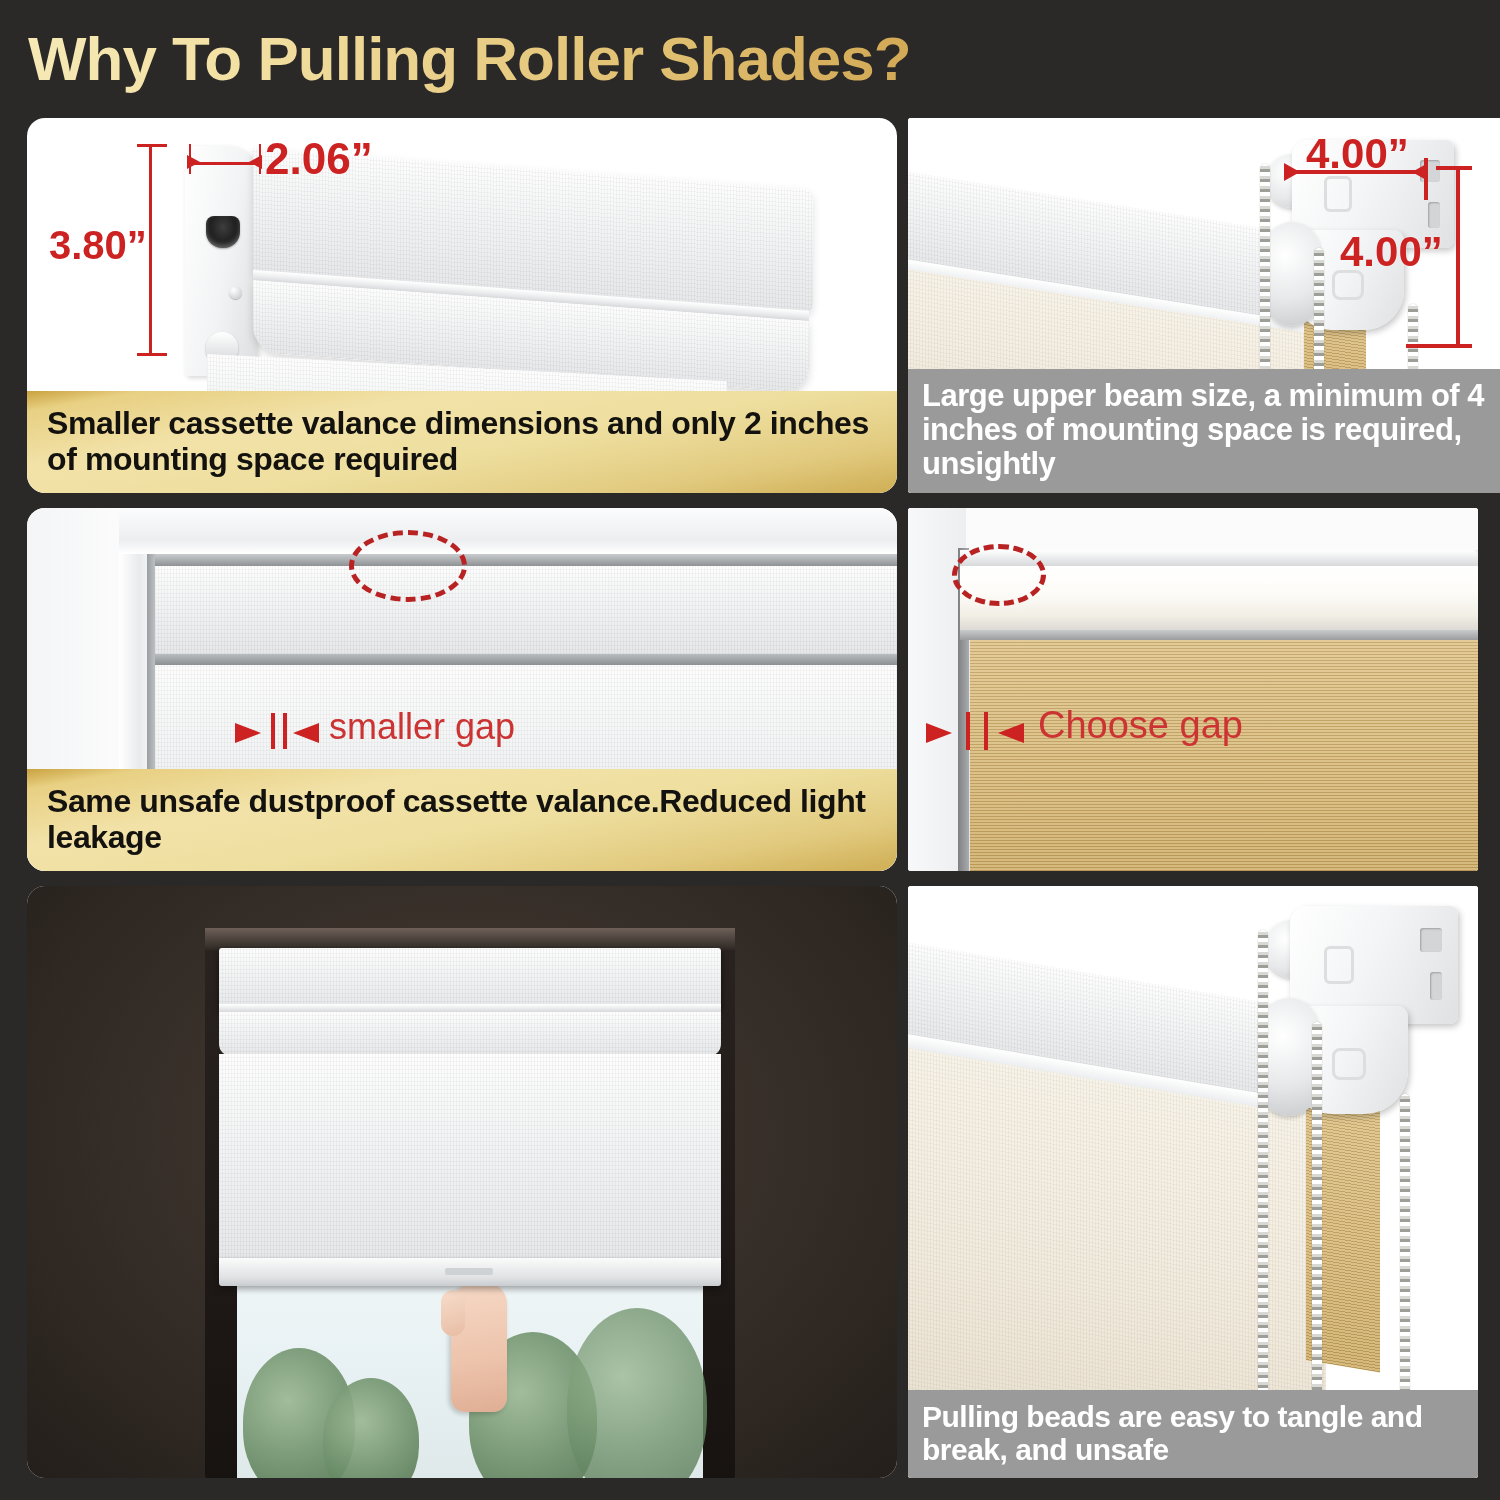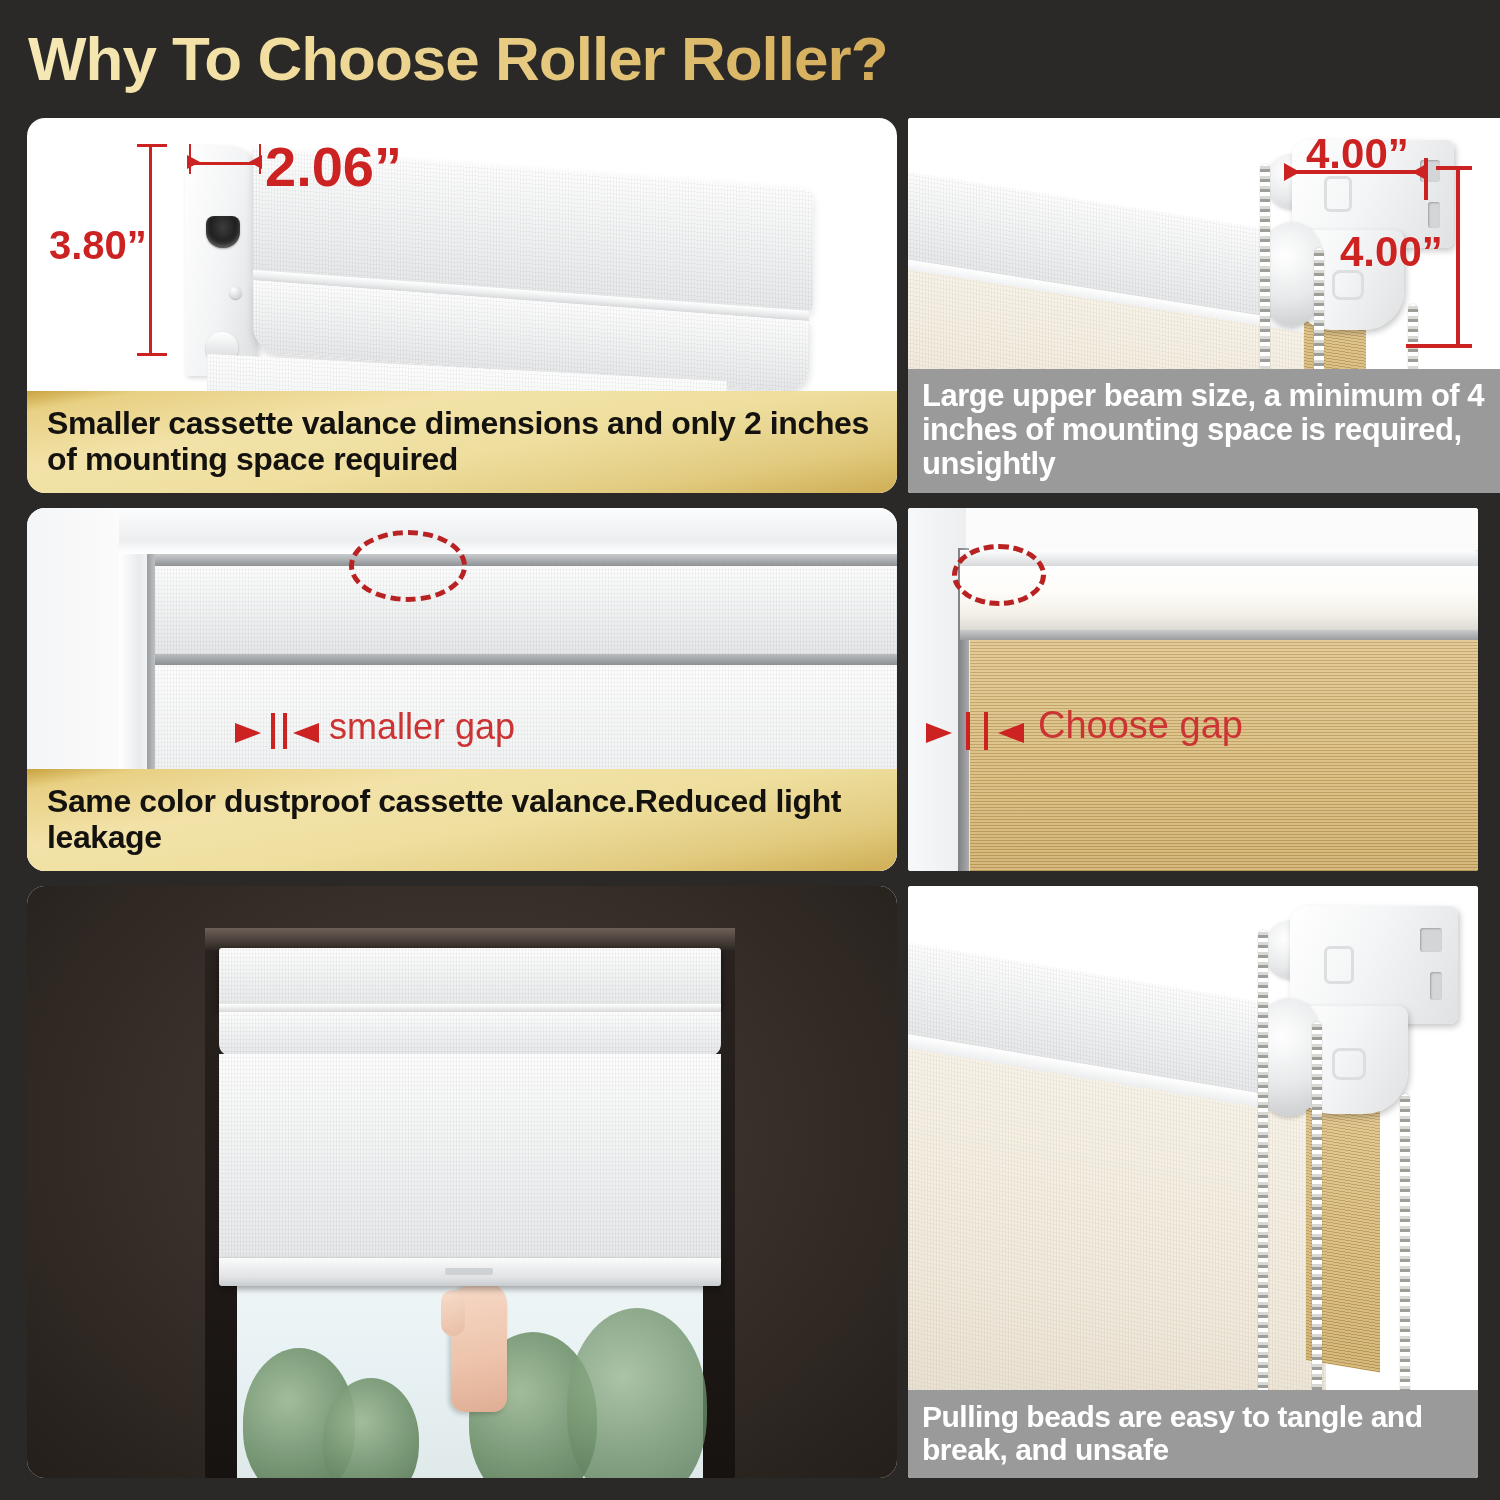--- a/index.html
+++ b/index.html
@@ -202,40 +202,40 @@
     border-radius:26px 22px 14px 14px;box-shadow:-2px 2px 5px rgba(0,0,0,.2);}
   .p5 .thumb{position:absolute;left:414px;top:404px;width:24px;height:46px;
     background:linear-gradient(160deg,#f7ddcb,#e8bda5);border-radius:12px;}
 
   
   .p6 .bg{position:absolute;inset:0;background:#ffffff;}
 </style>
 </head>
 <body>
 
-<div class="title">Why To Choose Roller Roller?</div>
+<div class="title">Why To Pulling Roller Shades?</div>
 
 <div class="panel left p1">
   <div class="art">
     <div class="endcap">
       <div class="slot"></div>
       <div class="screw"></div>
       <div class="knob"></div>
     </div>
     <div class="body fab-white"></div>
     <div class="lip"></div>
     <div class="body2 fab-white"></div>
     <div class="drop fab-white"></div>
 
     <div class="dim-line" style="left:162px;top:26px;width:2px;height:30px;"></div>
     <div class="dim-line" style="left:232px;top:26px;width:2px;height:30px;"></div>
     <div class="dim-line" style="left:162px;top:44px;width:72px;height:3px;"></div>
     <div class="arrow-r" style="left:160px;top:37px;border-left-width:13px;border-top-width:7px;border-bottom-width:7px;"></div>
     <div class="arrow-l" style="left:222px;top:37px;border-right-width:13px;border-top-width:7px;border-bottom-width:7px;"></div>
-    <div class="dim-label" style="left:238px;top:16px;font-size:56px;">2.06”</div>
+    <div class="dim-label" style="left:238px;top:16px;font-size:44px;">2.06”</div>
 
     <div class="dim-line" style="left:122px;top:26px;width:3px;height:212px;"></div>
     <div class="dim-line" style="left:110px;top:26px;width:30px;height:3px;"></div>
     <div class="dim-line" style="left:110px;top:235px;width:30px;height:3px;"></div>
     <div class="dim-label" style="left:22px;top:105px;font-size:40px;">3.80”</div>
   </div>
   <div class="cap cap-gold">
     <div class="txt">Smaller cassette valance dimensions and only 2 inches of mounting space required</div>
   </div>
 </div>
@@ -293,21 +293,21 @@
 
     <div class="dashed-ell" style="left:322px;top:22px;width:108px;height:62px;"></div>
 
     <div class="arrow-r" style="left:208px;top:215px;border-left-width:26px;border-top-width:10px;border-bottom-width:10px;"></div>
     <div class="tick" style="left:244px;top:205px;height:36px;"></div>
     <div class="tick" style="left:256px;top:205px;height:36px;"></div>
     <div class="arrow-l" style="left:266px;top:215px;border-right-width:26px;border-top-width:10px;border-bottom-width:10px;"></div>
     <div class="gap-label" style="left:302px;top:198px;font-size:36px;">smaller gap</div>
   </div>
   <div class="cap cap-gold">
-    <div class="txt">Same color dustproof cassette valance.Reduced light leakage</div>
+    <div class="txt">Same unsafe dustproof cassette valance.Reduced light leakage</div>
   </div>
 </div>
 
 <div class="panel right p4">
   <div class="art">
     <div class="bg"></div>
     <div class="topband"></div>
     <div class="wallL"></div>
     <div class="gapline"></div>
     <div class="beamTop"></div>

